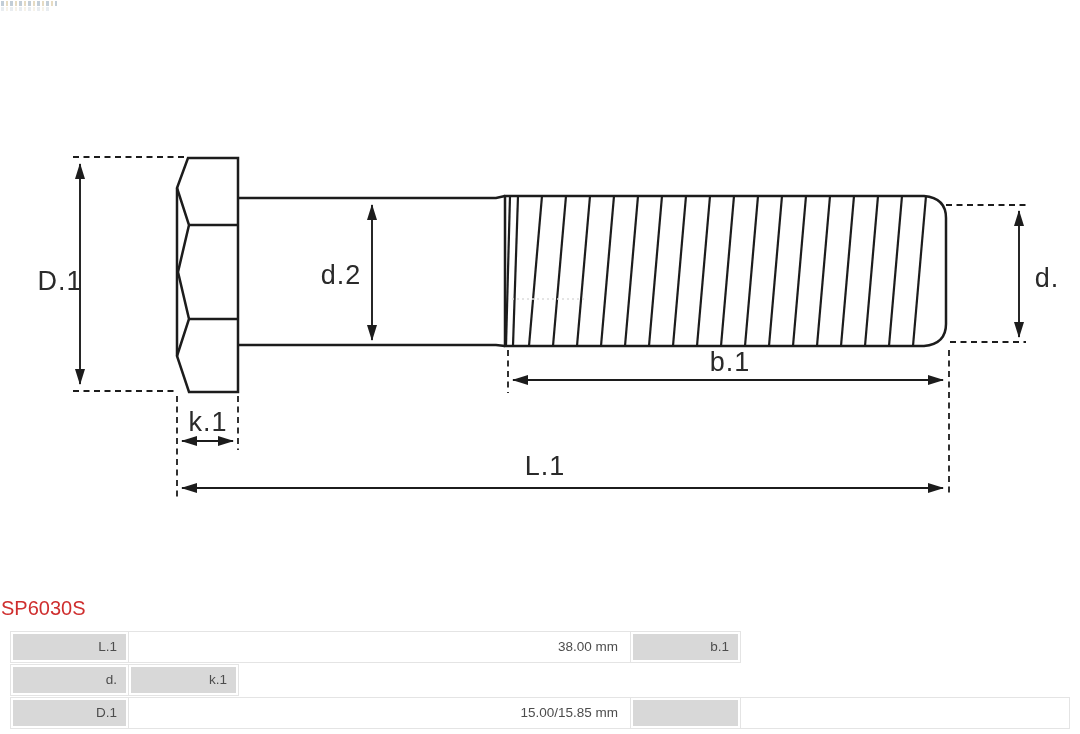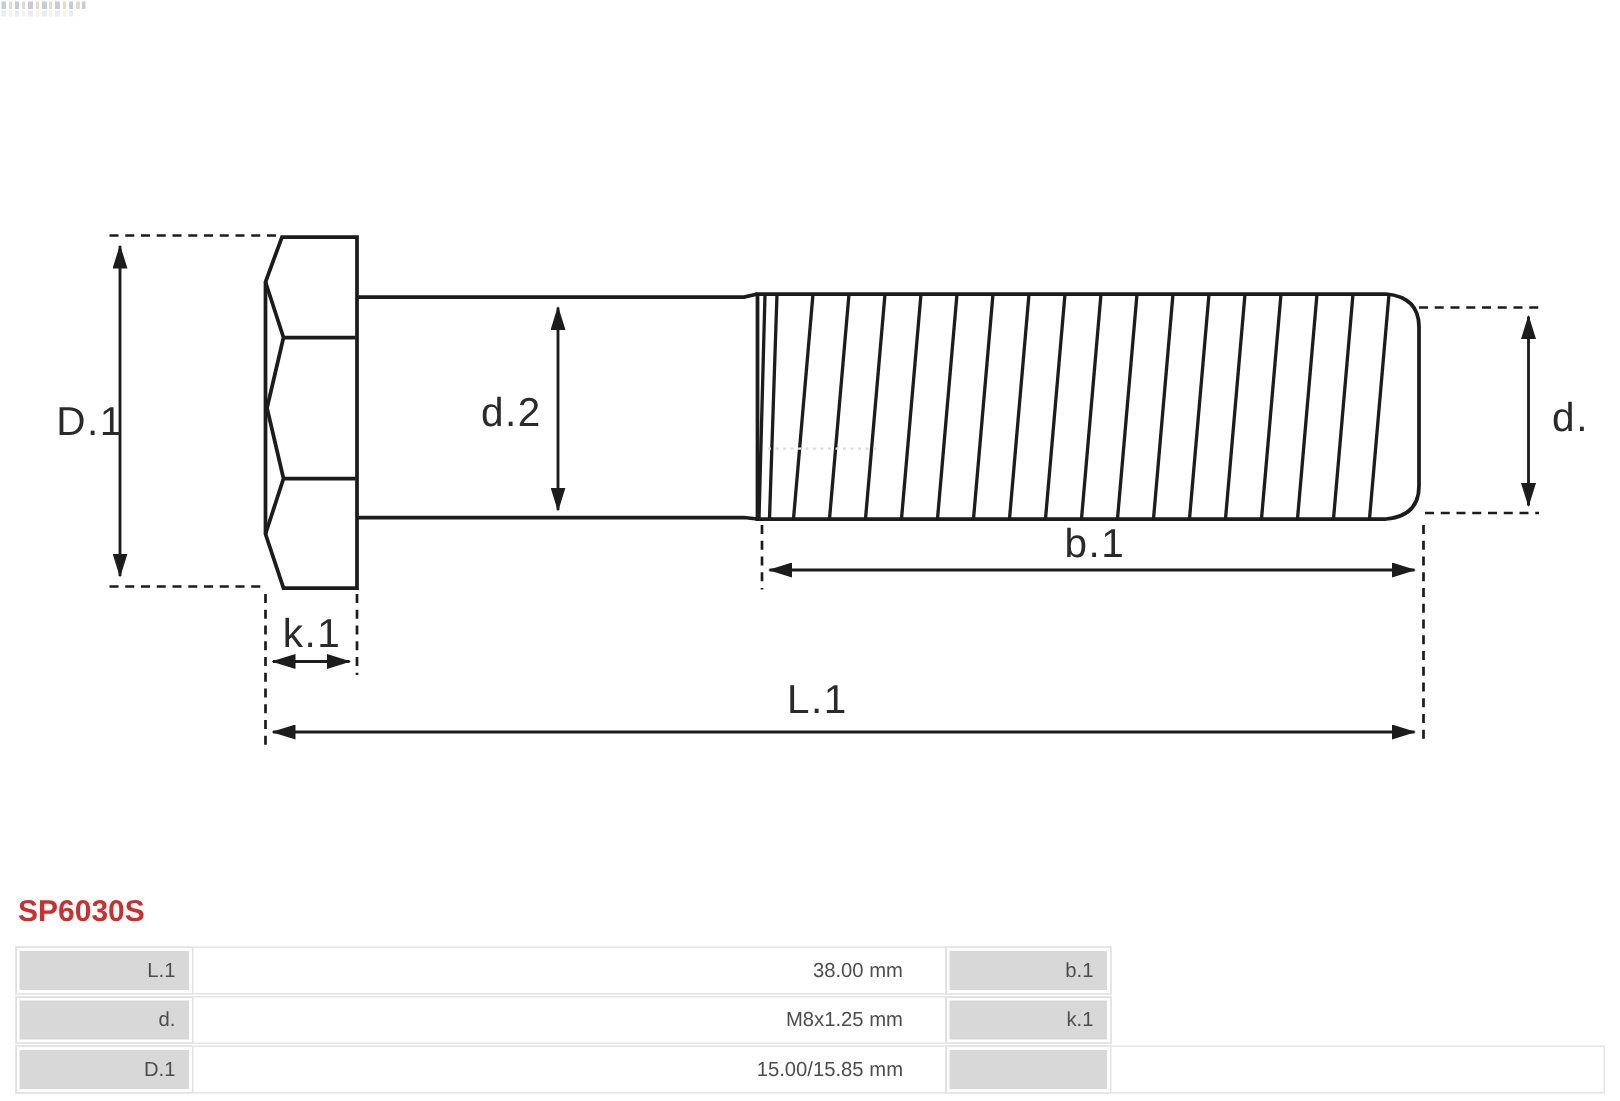--- a/index.html
+++ b/index.html
@@ -39,32 +39,32 @@
   .dash{stroke:var(--line-color);stroke-width:1.8;fill:none;stroke-dasharray:6 4.5;}
   .wmark{stroke:#dcdcdc;stroke-width:1.5;stroke-dasharray:2 3;}
   .dimtext{
     font-family:"Liberation Sans",sans-serif;font-size:27px;letter-spacing:1px;
     fill:var(--label-color);text-anchor:middle;
   }
   .ink{fill:var(--line-color);}
 
   
   .part-number{
-    position:absolute;left:12px;top:597px;
-    font-size:20px;font-weight:700;color:var(--accent-red);
+    position:absolute;left:1px;top:597px;
+    font-size:20px;font-weight:400;color:var(--accent-red);
   }
   .spec-table{position:absolute;left:10px;top:631px;width:1060px;}
   .trow{display:flex;height:32px;margin-bottom:1px;}
   .tcell{
     box-sizing:border-box;border:1px solid var(--table-border);
     line-height:30px;font-size:13.5px;color:var(--table-text);text-align:right;
     white-space:nowrap;overflow:hidden;
   }
   .lab{background:var(--table-label-bg);box-shadow:inset 0 0 0 2px #ffffff;padding-right:11px;}
-  .val{background:#ffffff;padding-right:28px;}
+  .val{background:#ffffff;padding-right:12px;}
   .c1{width:119px;}
   .c2{width:503px;margin-left:-1px;}
   .c3{width:111px;margin-left:-1px;}
   .c4{width:330px;margin-left:-1px;}
 </style>
 </head>
 <body>
 
 <div class="stage">
 
@@ -163,21 +163,20 @@
   <div class="part-number">SP6030S</div>
 
   <div class="spec-table">
     <div class="trow">
       <div class="tcell lab c1">L.1</div>
       <div class="tcell val c2">38.00 mm</div>
       <div class="tcell lab c3">b.1</div>
     </div>
     <div class="trow">
       <div class="tcell lab c1">d.</div>
-      <div class="tcell val c2">M8x1.25 mm</div>
       <div class="tcell lab c3">k.1</div>
     </div>
     <div class="trow">
       <div class="tcell lab c1">D.1</div>
       <div class="tcell val c2">15.00/15.85 mm</div>
       <div class="tcell lab c3"></div>
       <div class="tcell val c4"></div>
     </div>
   </div>
 

